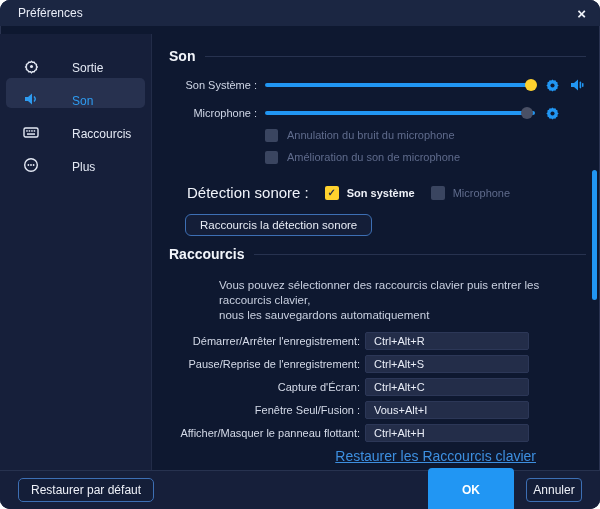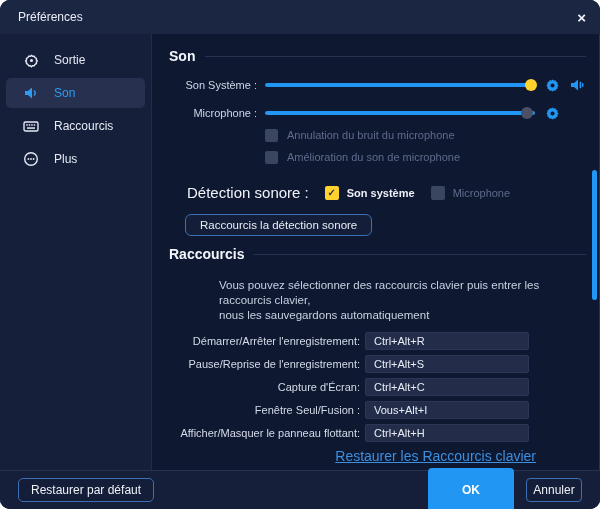--- a/index.html
+++ b/index.html
@@ -4,33 +4,33 @@
 <style>
   * { box-sizing: border-box; margin: 0; padding: 0; }
   html,body { background:#fff; font-family:"Liberation Sans", sans-serif; }
   .window {
     position:relative; width:600px; height:509px;
     background:#0e1830; border-radius:10px; overflow:hidden;
     box-shadow:0 0 0 1px #2a3350 inset;
   }
   
   .titlebar {
-    position:absolute; top:0; left:0; right:0; height:34px;
+    position:absolute; top:0; left:0; right:0; height:26px;
     background:#1b2642; display:flex; align-items:center;
     padding:0 14px 0 18px; z-index:5;
   }
   .titlebar .title { color:#e9edf7; font-size:12px; }
   .titlebar .close { margin-left:auto; color:#eef1f8; font-size:15px; font-weight:bold; cursor:pointer; line-height:1; }
   
   .sidebar {
     position:absolute; top:34px; left:0; width:152px; bottom:39px;
     background:#161f3a; border-right:1px solid #222c48; padding-top:8px;
   }
   .side-item {
-    display:flex; align-items:center; gap:14px;
+    display:flex; align-items:flex-end; gap:32px;
     height:30px; margin:3px 6px; padding:0 0 0 16px;
     border-radius:5px; color:#e4e9f4; font-size:12px; cursor:pointer;
   }
   .side-item.active { background:#27314f; color:#2e9bf0; }
   .side-item .ico { width:18px; height:18px; display:flex; align-items:center; justify-content:center; }
   .side-item svg { display:block; }
   
   .content {
     position:absolute; top:34px; left:153px; right:0; bottom:39px;
     padding:12px 14px 0 16px; overflow:hidden;

